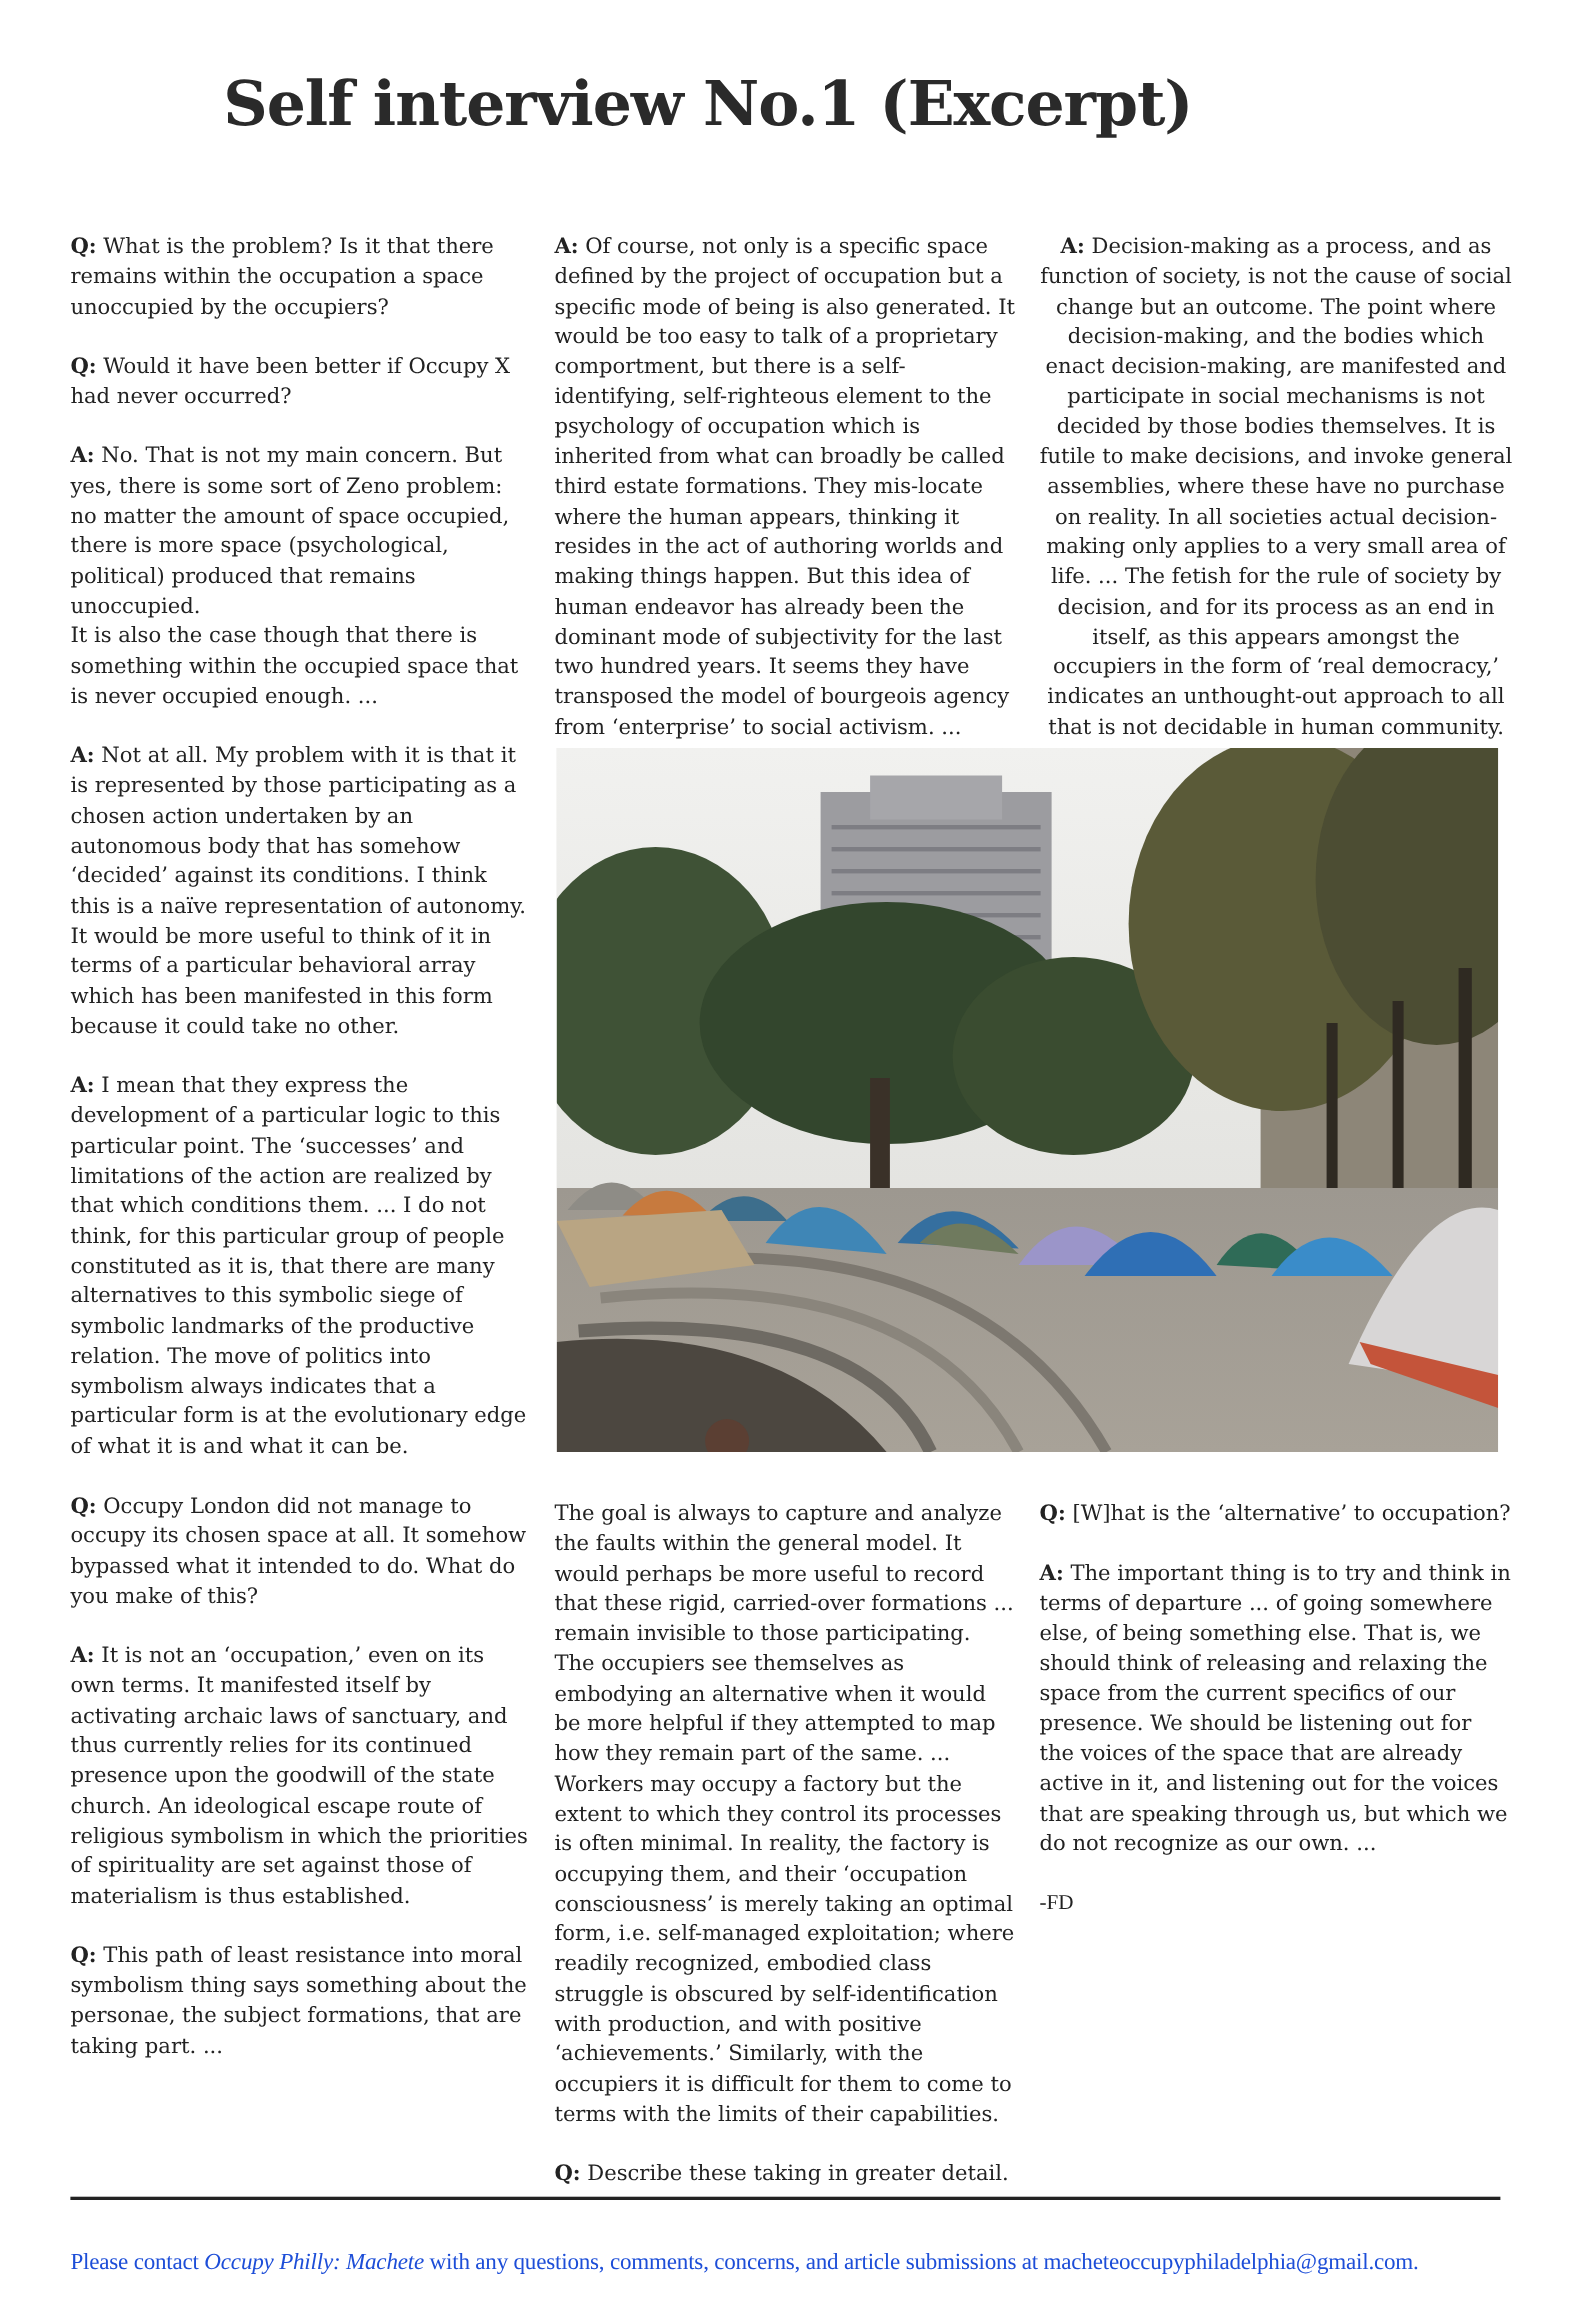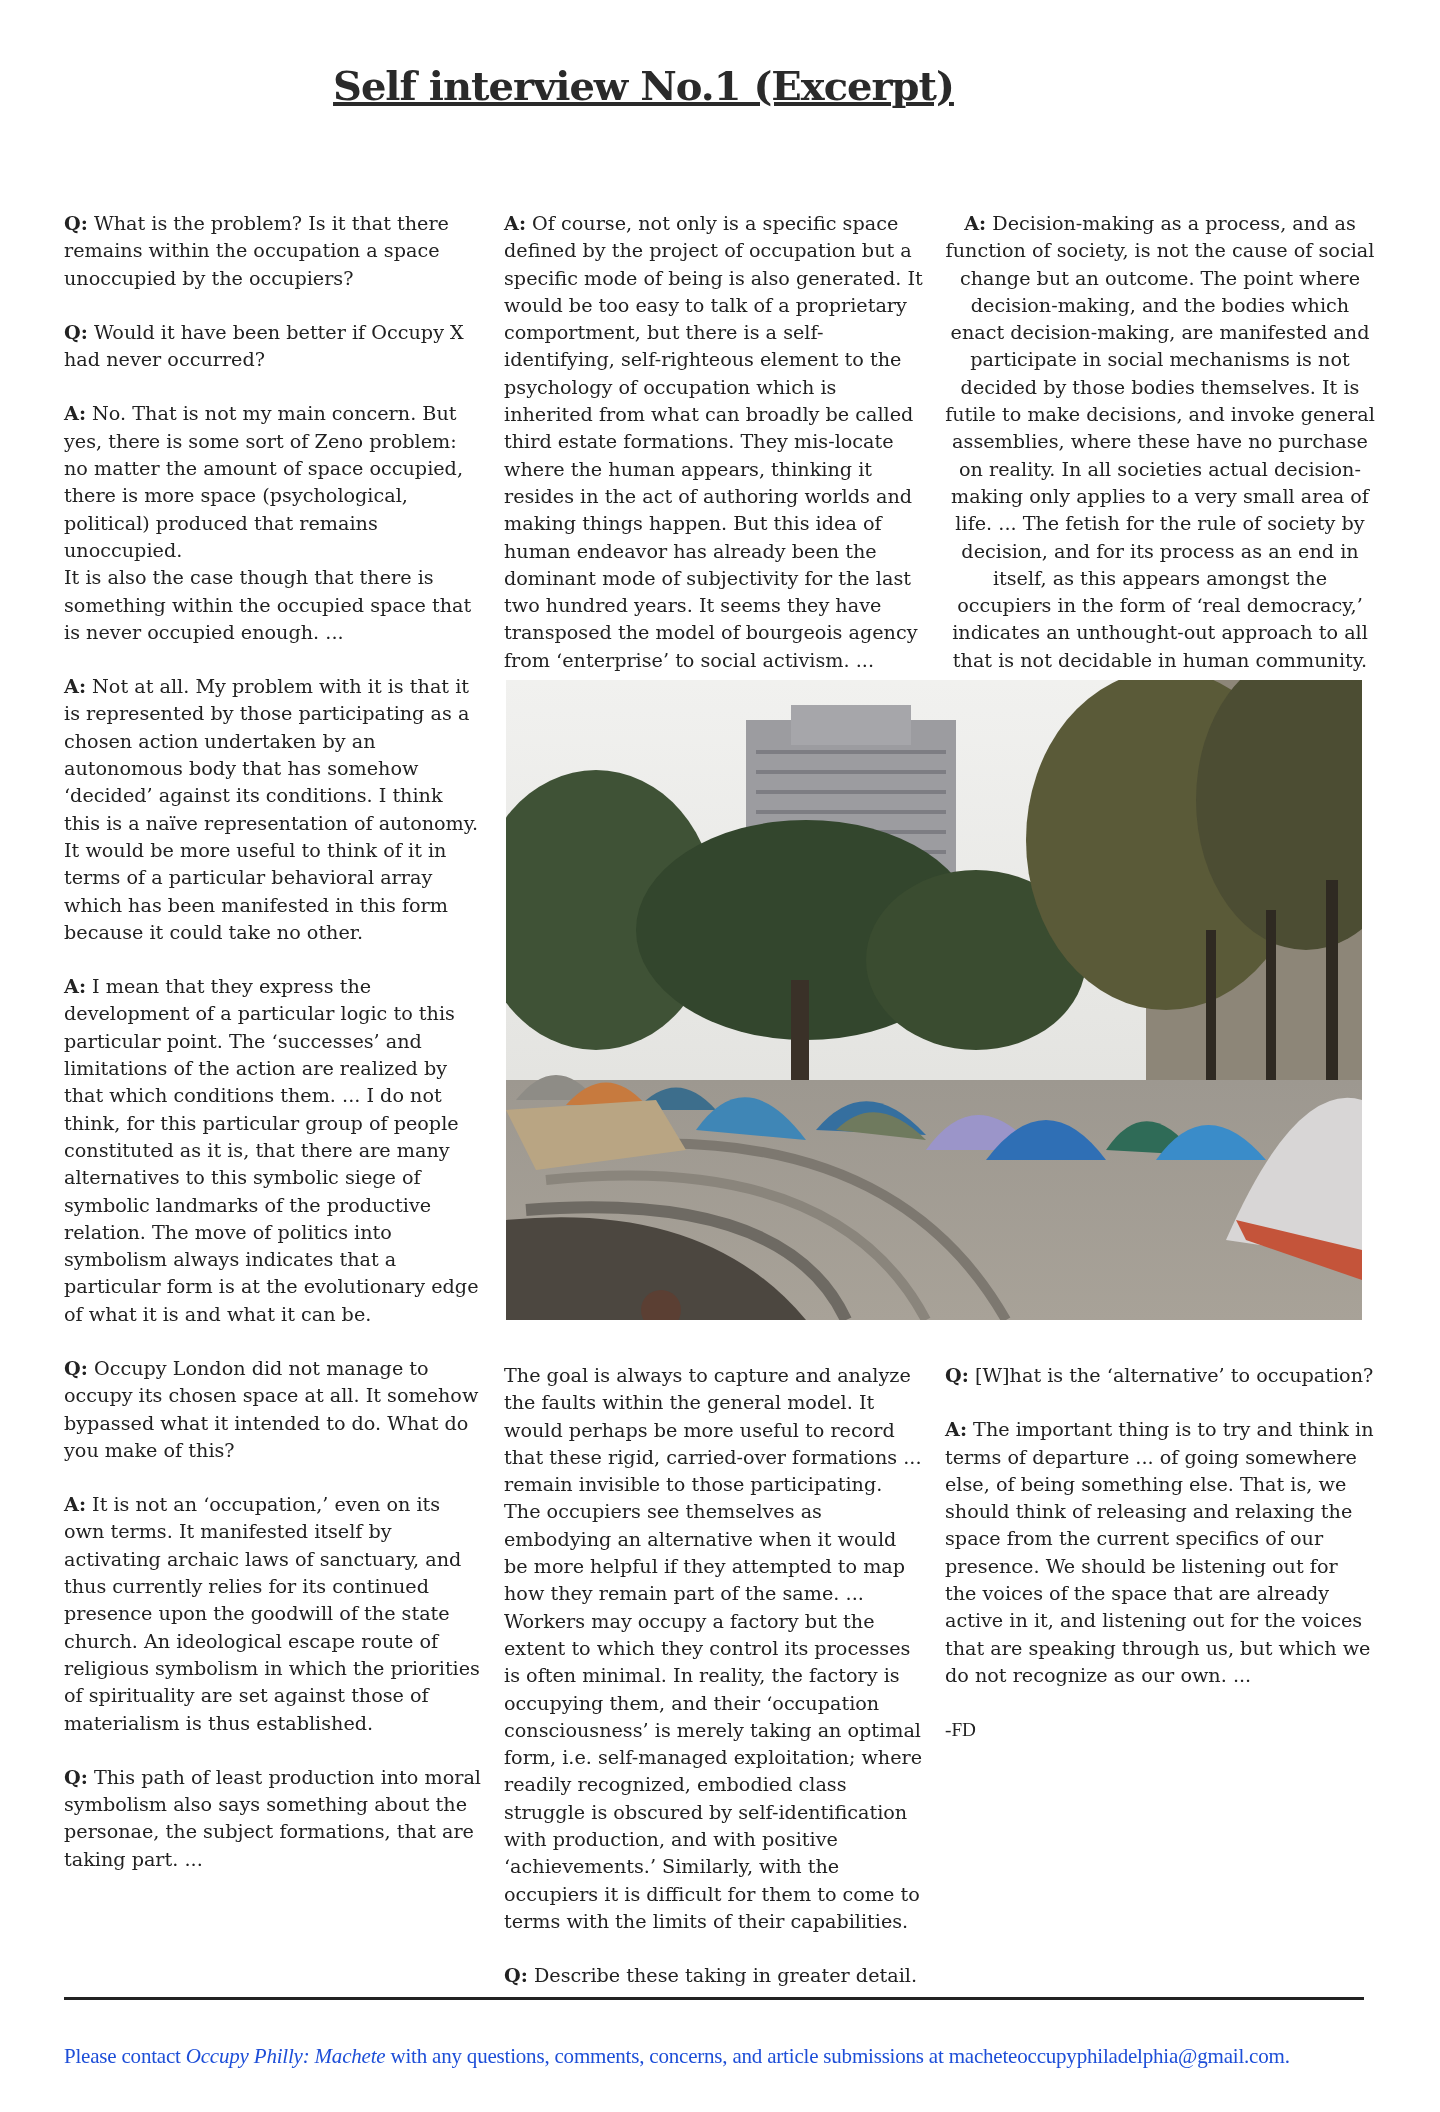--- a/index.html
+++ b/index.html
@@ -1,20 +1,20 @@
 <!DOCTYPE html>
 <html><head>
 <meta charset="utf-8">
 <style>
   html, body { margin:0; padding:0; background:#ffffff; }
   body { width:1440px; height:2112px; position:relative; overflow:hidden;
          font-family:"DejaVu Serif", "Liberation Serif", serif; color:#222222; }
   .title { position:absolute; left:0; top:62px; width:1287px; text-align:center;
-           font-family:"DejaVu Serif", serif; font-weight:bold; font-size:40px;
-           letter-spacing:-1px; color:#2a2a2a; margin:0;text-decoration:underline; }
+           font-family:"DejaVu Serif", serif; font-weight:bold; font-size:56px;
+           letter-spacing:-1px; color:#2a2a2a; margin:0; }
   .col { position:absolute; font-size:19.2px; line-height:27.3px; color:#222;margin-top:16px; }
   .col p { margin:0 0 27px 0; white-space:pre-line; }
   .col b { font-weight:bold; }
   .c1 { left:64px; top:194px; width:420px; }
   .c2 { left:504px; top:194px; width:420px; }
   .c3 { left:945px; top:194px; width:430px;text-align:center; }
   .c2b { left:504px; top:1346px; width:420px; }
   .c3b { left:945px; top:1346px; width:430px; }
   .photo { position:absolute; left:506px; top:680px; width:856px; height:640px; overflow:hidden; background:#e9e9e6; }
   .photo svg { display:block; width:100%; height:100%; }
@@ -31,21 +31,21 @@
 
 <div class="col c1">
   <p><b>Q:</b><span> What is the problem? Is it that there remains within the occupation a space unoccupied by the occupiers?</span></p>
   <p><b>Q:</b><span> Would it have been better if Occupy X had never occurred?</span></p>
   <p><b>A:</b><span> No. That is not my main concern. But yes, there is some sort of Zeno problem: no matter the amount of space occupied, there is more space (psychological, political) produced that remains unoccupied.
 It is also the case though that there is something within the occupied space that is never occupied enough. ...</span></p>
   <p><b>A:</b><span> Not at all. My problem with it is that it is represented by those participating as a chosen action undertaken by an autonomous body that has somehow ‘decided’ against its conditions. I think this is a naïve representation of autonomy. It would be more useful to think of it in terms of a particular behavioral array which has been manifested in this form because it could take no other.</span></p>
   <p><b>A:</b><span> I mean that they express the development of a particular logic to this particular point. The ‘successes’ and limitations of the action are realized by that which conditions them. ...  I do not think, for this particular group of people constituted as it is, that there are many alternatives to this symbolic siege of symbolic landmarks of the productive relation. The move of politics into symbolism always indicates that a particular form is at the evolutionary edge of what it is and what it can be.</span></p>
   <p><b>Q:</b><span> Occupy London did not manage to occupy its chosen space at all. It somehow bypassed what it intended to do. What do you make of this?</span></p>
   <p><b>A:</b><span> It is not an ‘occupation,’ even on its own terms. It manifested itself by activating archaic laws of sanctuary, and thus currently relies for its continued presence upon the goodwill of the state church. An ideological escape route of religious symbolism in which the priorities of spirituality are set against those of materialism is thus established.</span></p>
-  <p><b>Q:</b><span> This path of least production into moral symbolism also says something about the personae, the subject formations, that are taking part. ...</span></p>
+  <p><b>Q:</b><span> This path of least resistance into moral symbolism thing says something about the personae, the subject formations, that are taking part. ...</span></p>
 </div>
 
 <div class="col c2">
   <p><b>A:</b><span> Of course, not only is a specific space defined by the project of occupation but a specific mode of being is also generated. It would be too easy to talk of a proprietary comportment, but there is a self-identifying, self-righteous element to the psychology of occupation which is inherited from what can broadly be called third estate formations. They mis-locate where the human appears, thinking it resides in the act of authoring worlds and making things happen. But this idea of human endeavor has already been the dominant mode of subjectivity for the last two hundred years. It seems they have transposed the model of bourgeois agency from ‘enterprise’ to social activism. ...</span></p>
 </div>
 
 <div class="col c3">
   <p><b>A:</b><span> Decision-making as a process, and as function of society, is not the cause of social change but an outcome. The point where decision-making, and the bodies which enact decision-making, are manifested and participate in social mechanisms is not decided by those bodies themselves. It is futile to make decisions, and invoke general assemblies, where these have no purchase on reality. In all societies actual decision-making only applies to a very small area of life.  ... The fetish for the rule of society by decision, and for its process as an end in itself, as this appears amongst the occupiers in the form of ‘real democracy,’ indicates an unthought-out approach to all that is not decidable in human community.</span></p>
 </div>
 

